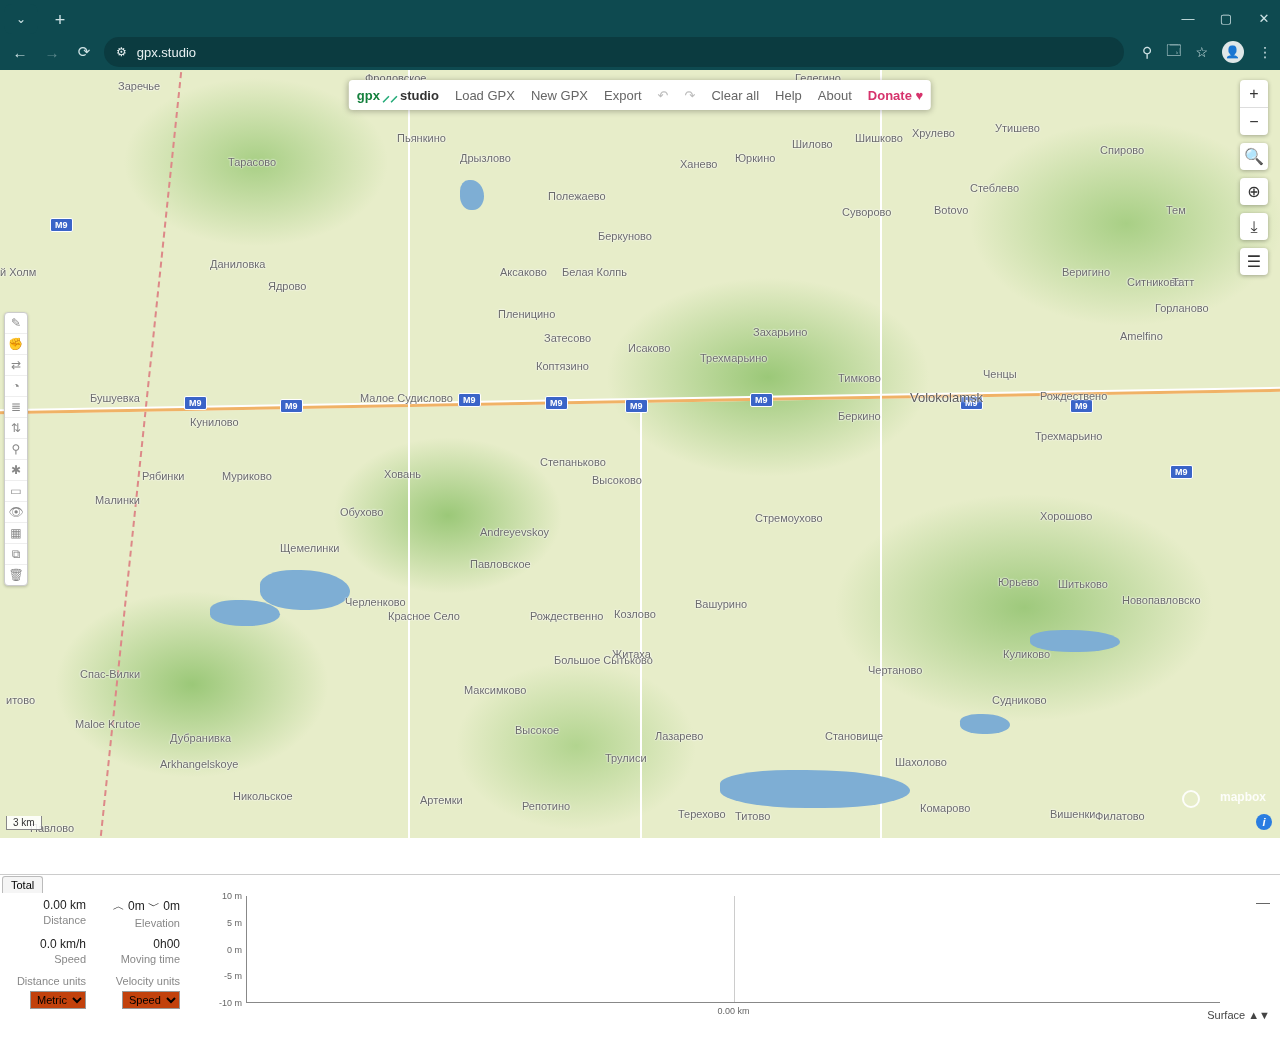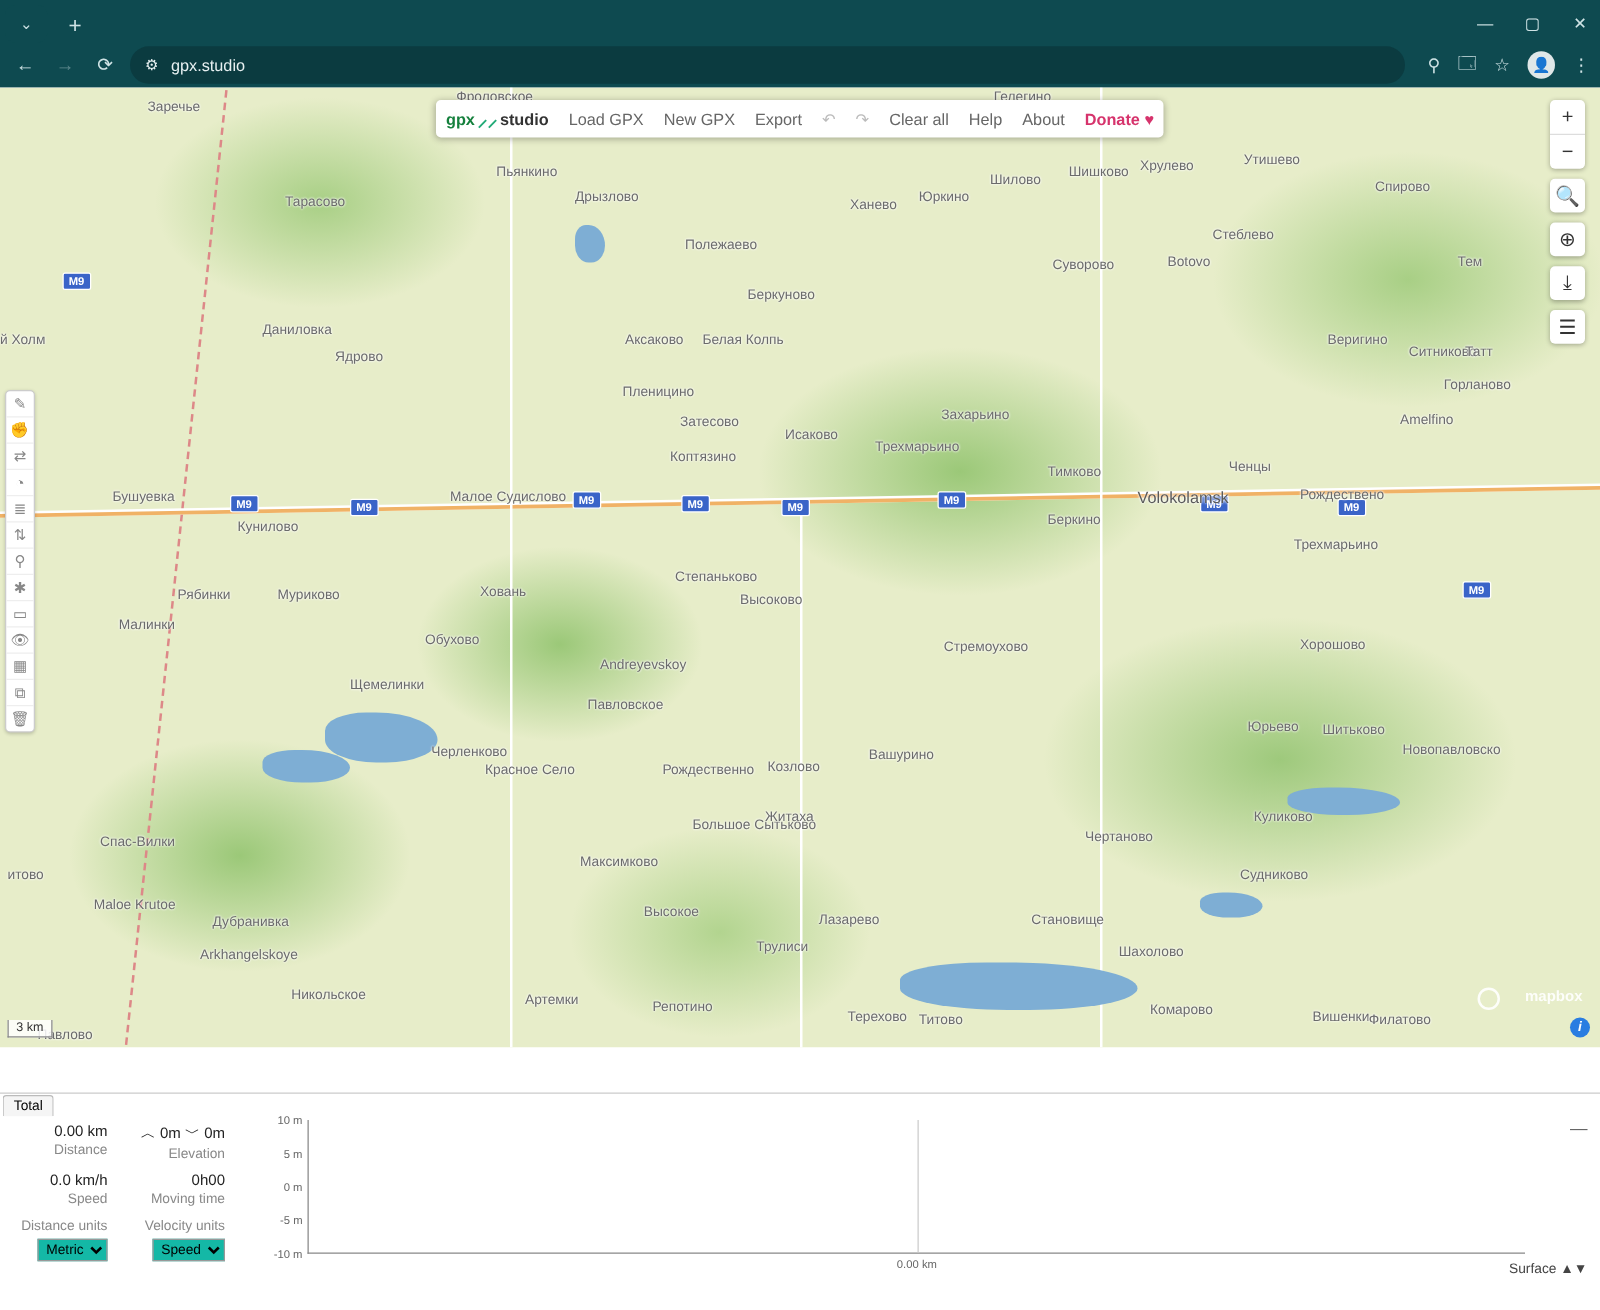--- a/index.html
+++ b/index.html
@@ -67,21 +67,21 @@
   .infodot{position:absolute;right:8px;bottom:8px;width:16px;height:16px;background:#2a7de1;border-radius:50%;color:#fff;font-size:11px;font-style:italic;display:flex;align-items:center;justify-content:center;font-weight:bold;}
   
   .bottom{height:148px;border-top:1px solid #ccc;display:flex;flex-direction:column;background:#fff;margin-top:36px;}
   .totaltab{align-self:flex-start;font-size:11px;border:1px solid #bbb;border-bottom:none;padding:2px 8px;background:#f5f5f5;border-radius:3px 3px 0 0;margin-left:2px;position:relative;top:1px;}
   .statsrow{flex:1;display:flex;}
   .statscol{width:190px;padding:6px 10px;font-size:11px;color:#333;}
   .statpair{display:flex;gap:18px;}
   .statblock{display:flex;flex-direction:column;align-items:flex-end;min-width:76px;}
   .statblock .val{font-size:12px;color:#222;}
   .statblock .lab{font-size:11px;color:#888;margin-top:2px;}
-  select{font-size:11px;border:1px solid #999;background:#14b8a6;padding:1px 2px;}
+  select{font-size:11px;border:1px solid #999;background:#c2410c;padding:1px 2px;}
   .chartarea{flex:1;position:relative;padding:4px 60px 20px 36px;}
   .yaxis{position:absolute;left:0;top:4px;bottom:20px;width:34px;}
   .ytick{position:absolute;right:2px;font-size:9px;color:#666;transform:translateY(-50%);}
   .plot{position:absolute;left:36px;right:60px;top:4px;bottom:20px;border-left:1px solid #888;border-bottom:1px solid #888;}
   .xmid{position:absolute;left:50%;bottom:-14px;transform:translateX(-50%);font-size:9px;color:#666;}
   .vline{position:absolute;left:50%;top:0;bottom:0;border-left:1px solid #ccc;}
   .surface{position:absolute;right:10px;bottom:2px;font-size:11px;color:#444;}
   .collapse{position:absolute;right:10px;top:2px;font-size:14px;color:#666;}
 </style>
 </head>

